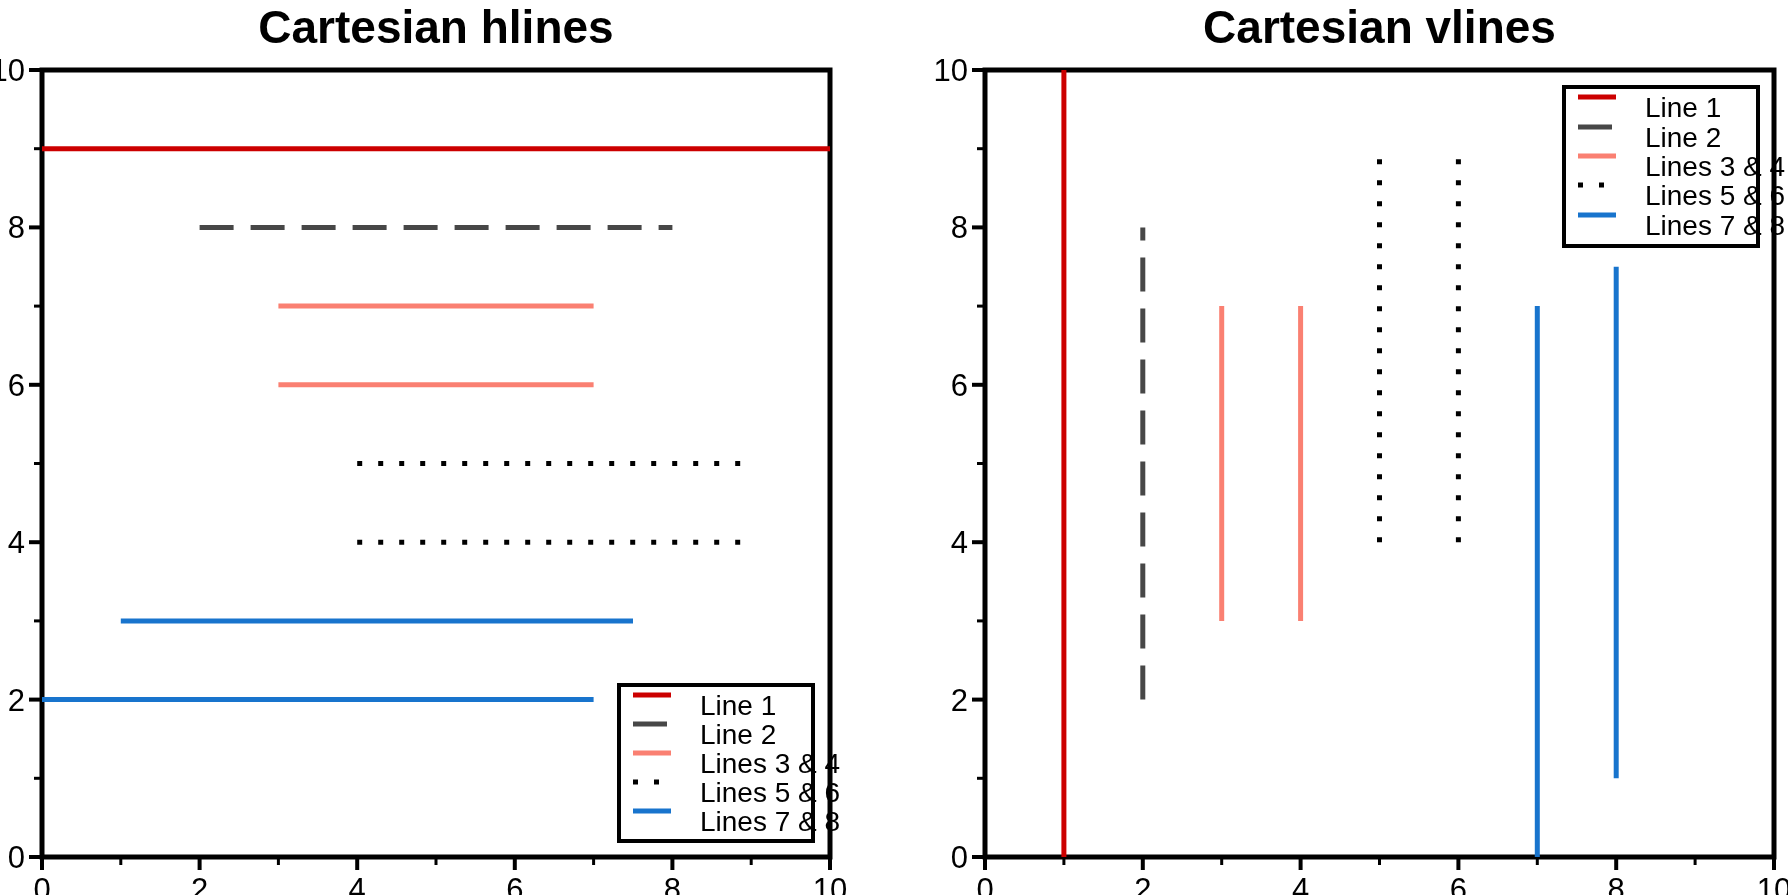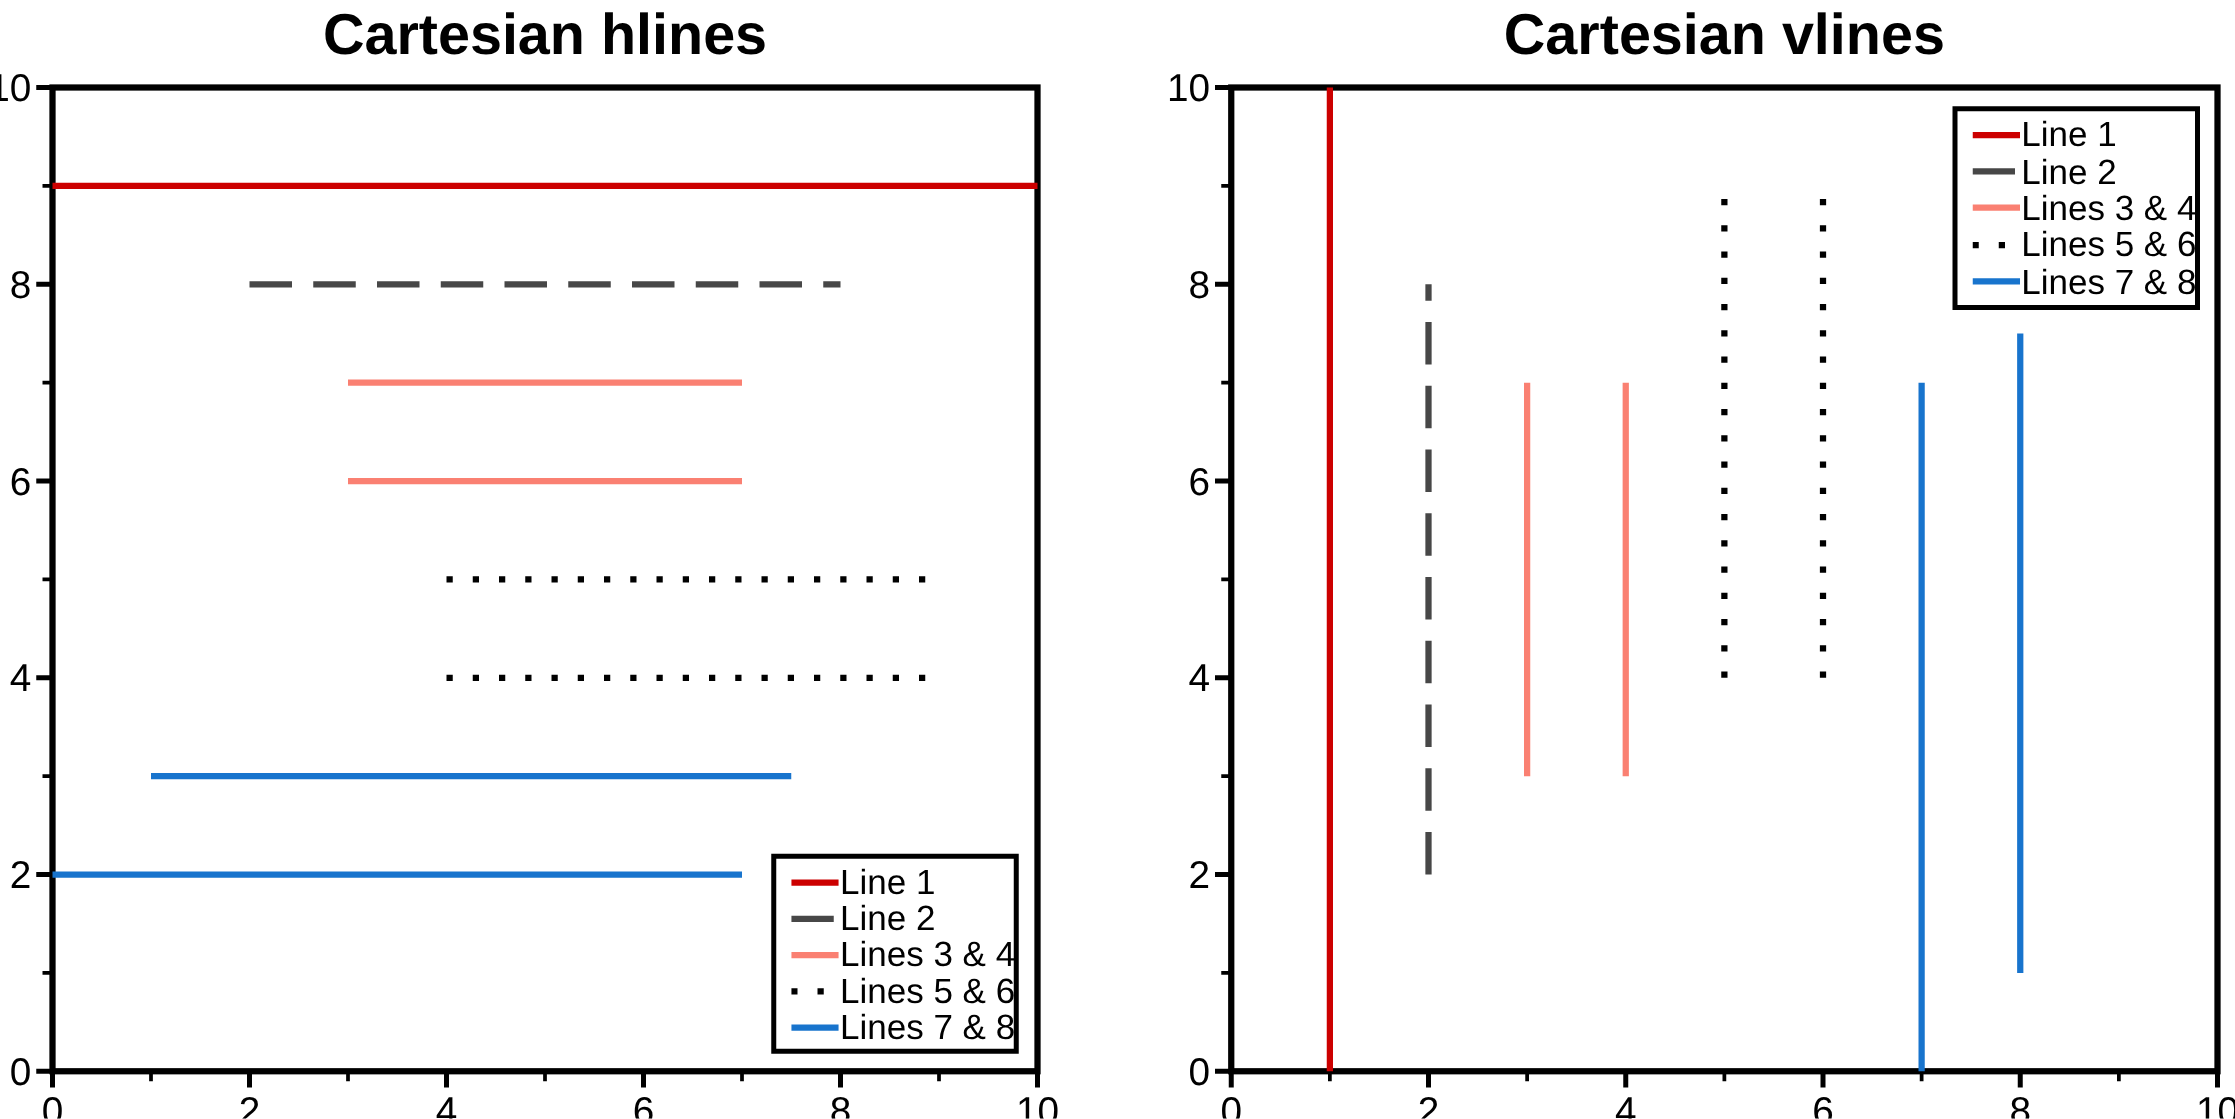--- a/index.html
+++ b/index.html
@@ -36,22 +36,22 @@
     background: #ffffff;
     border: 4px solid #000000;
     box-sizing: border-box;
     display: flex;
     flex-direction: column;
     justify-content: space-evenly;
     padding: 4px 6px 4px 12px;
   }
   .legend-entry {
     display: flex;
-    align-items: center;
-    gap: 1px;
+    align-items: flex-start;
+    gap: 29px;
   }
   .legend-swatch {
     flex: 0 0 auto;
     display: block;
   }
   .legend-label {
     font-size: 28px;
     line-height: 29px;
     color: #000000;
     white-space: nowrap;

